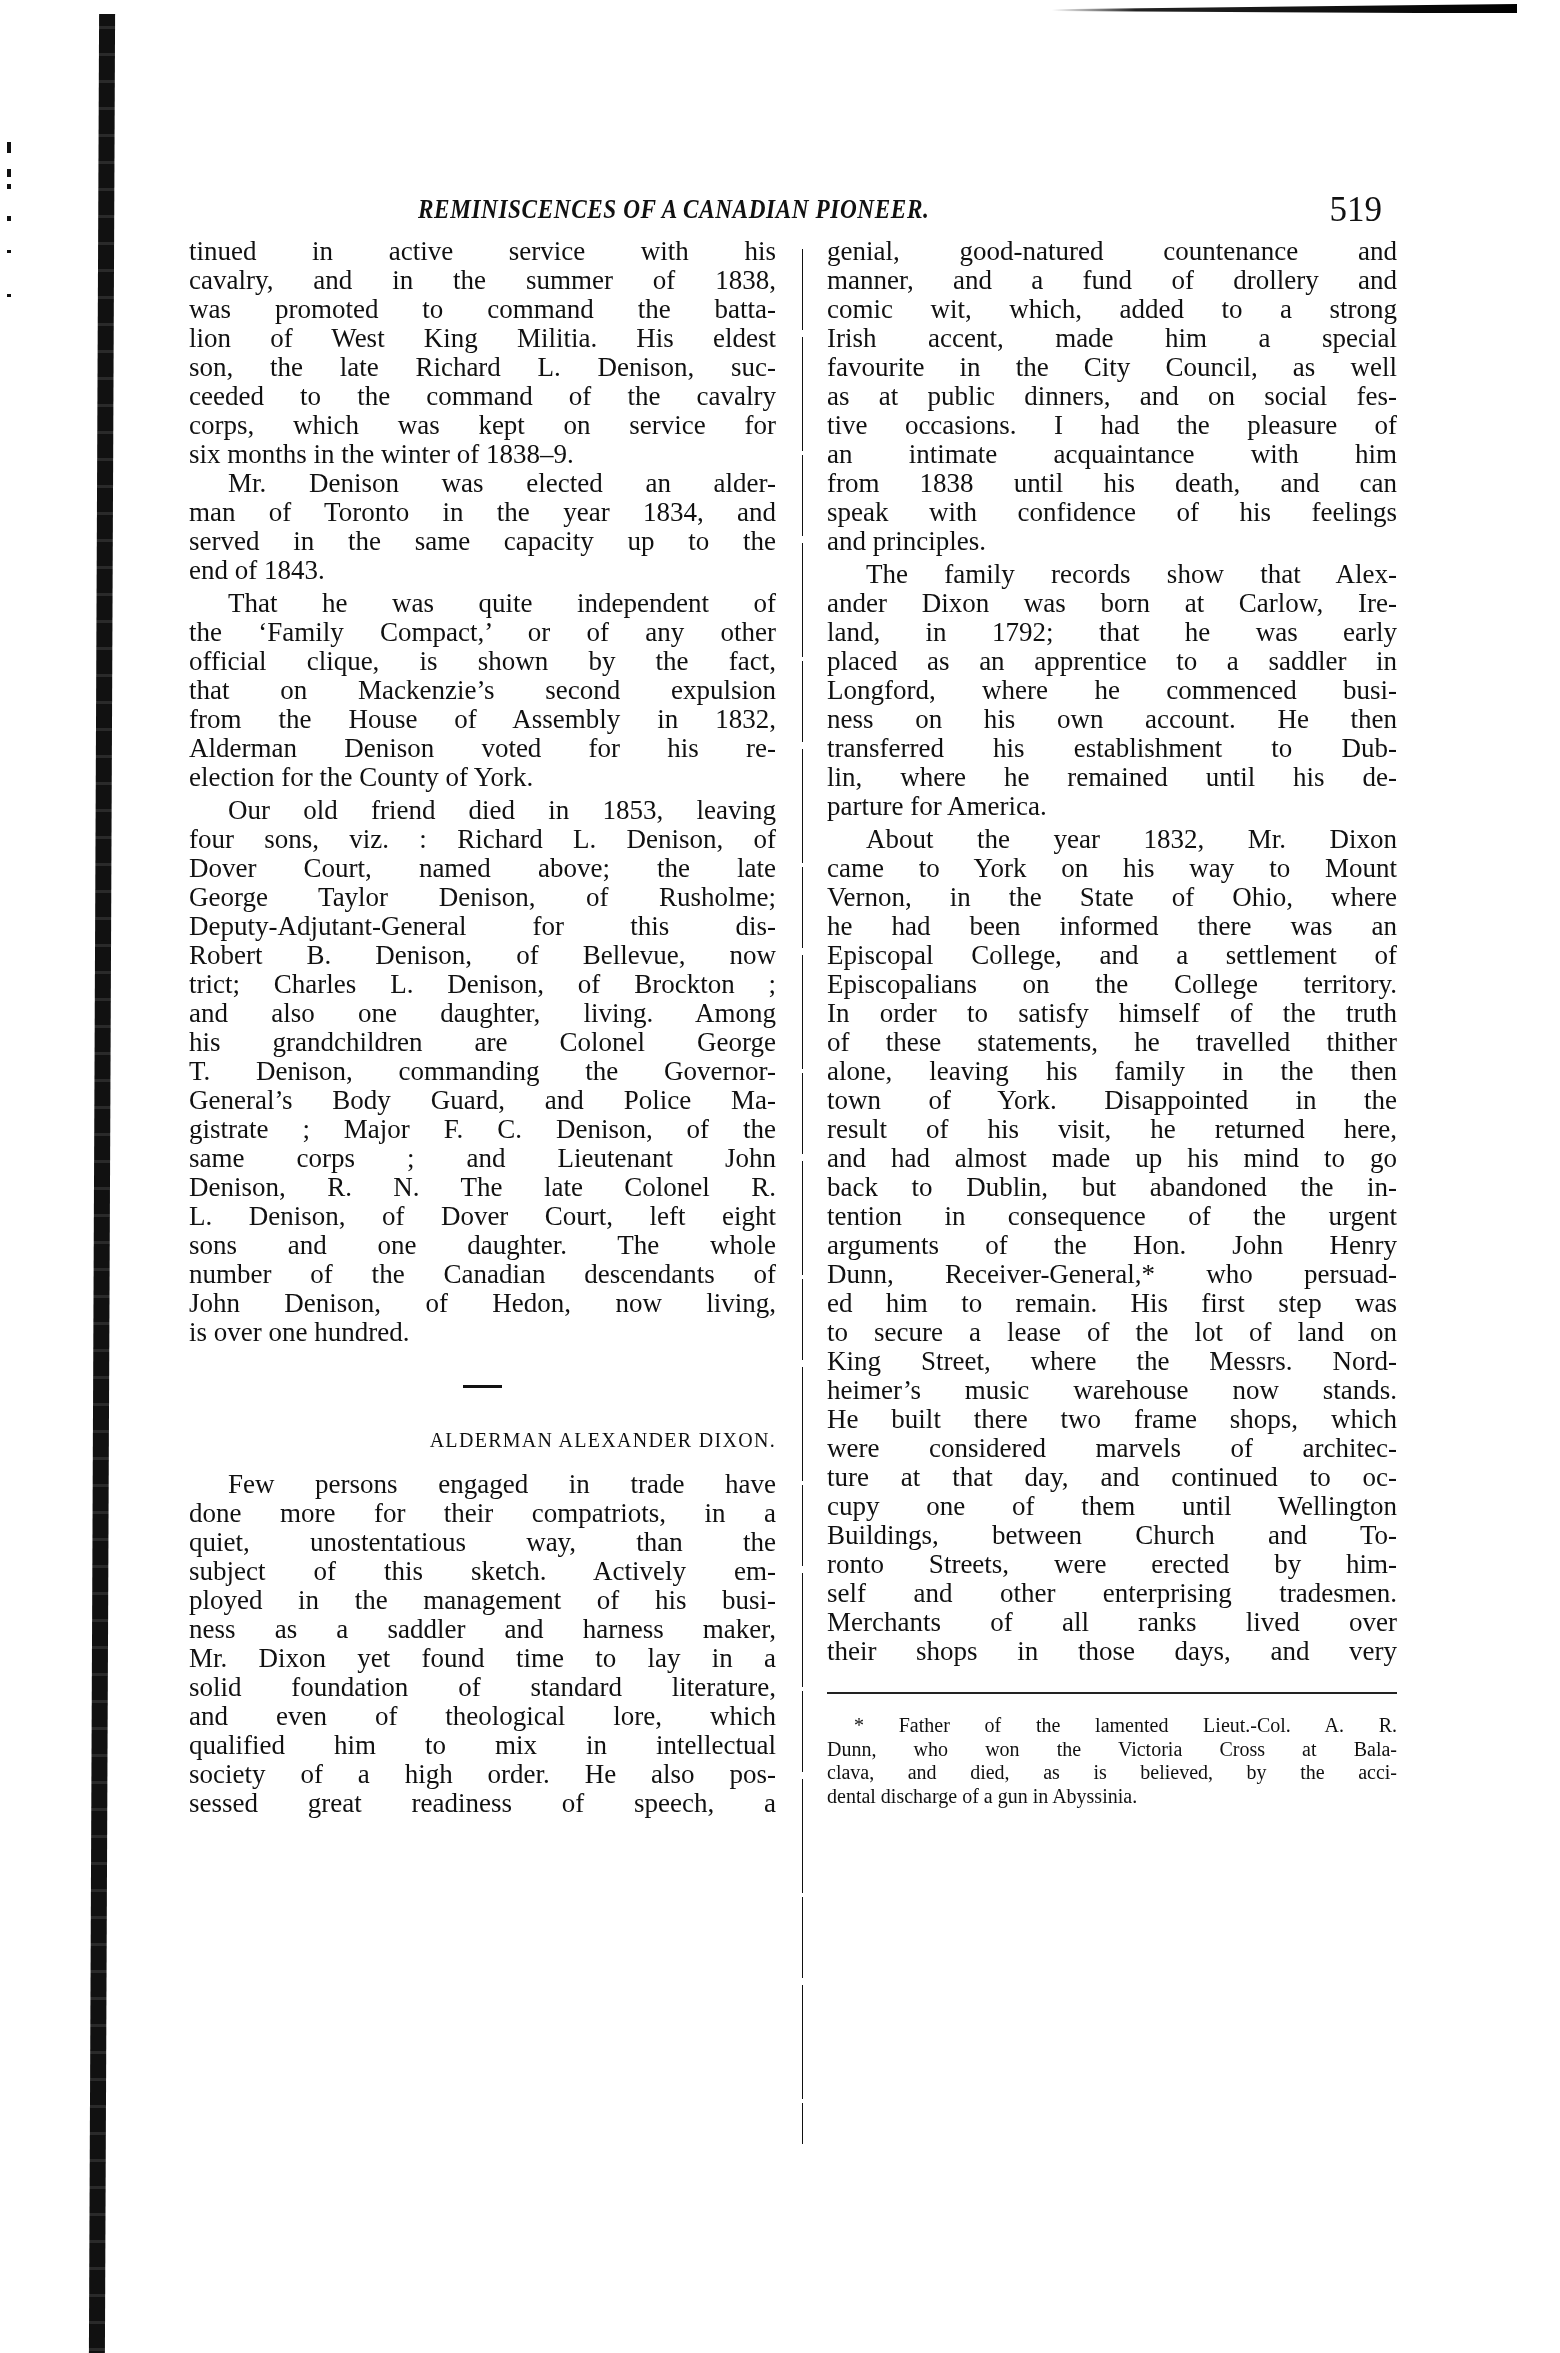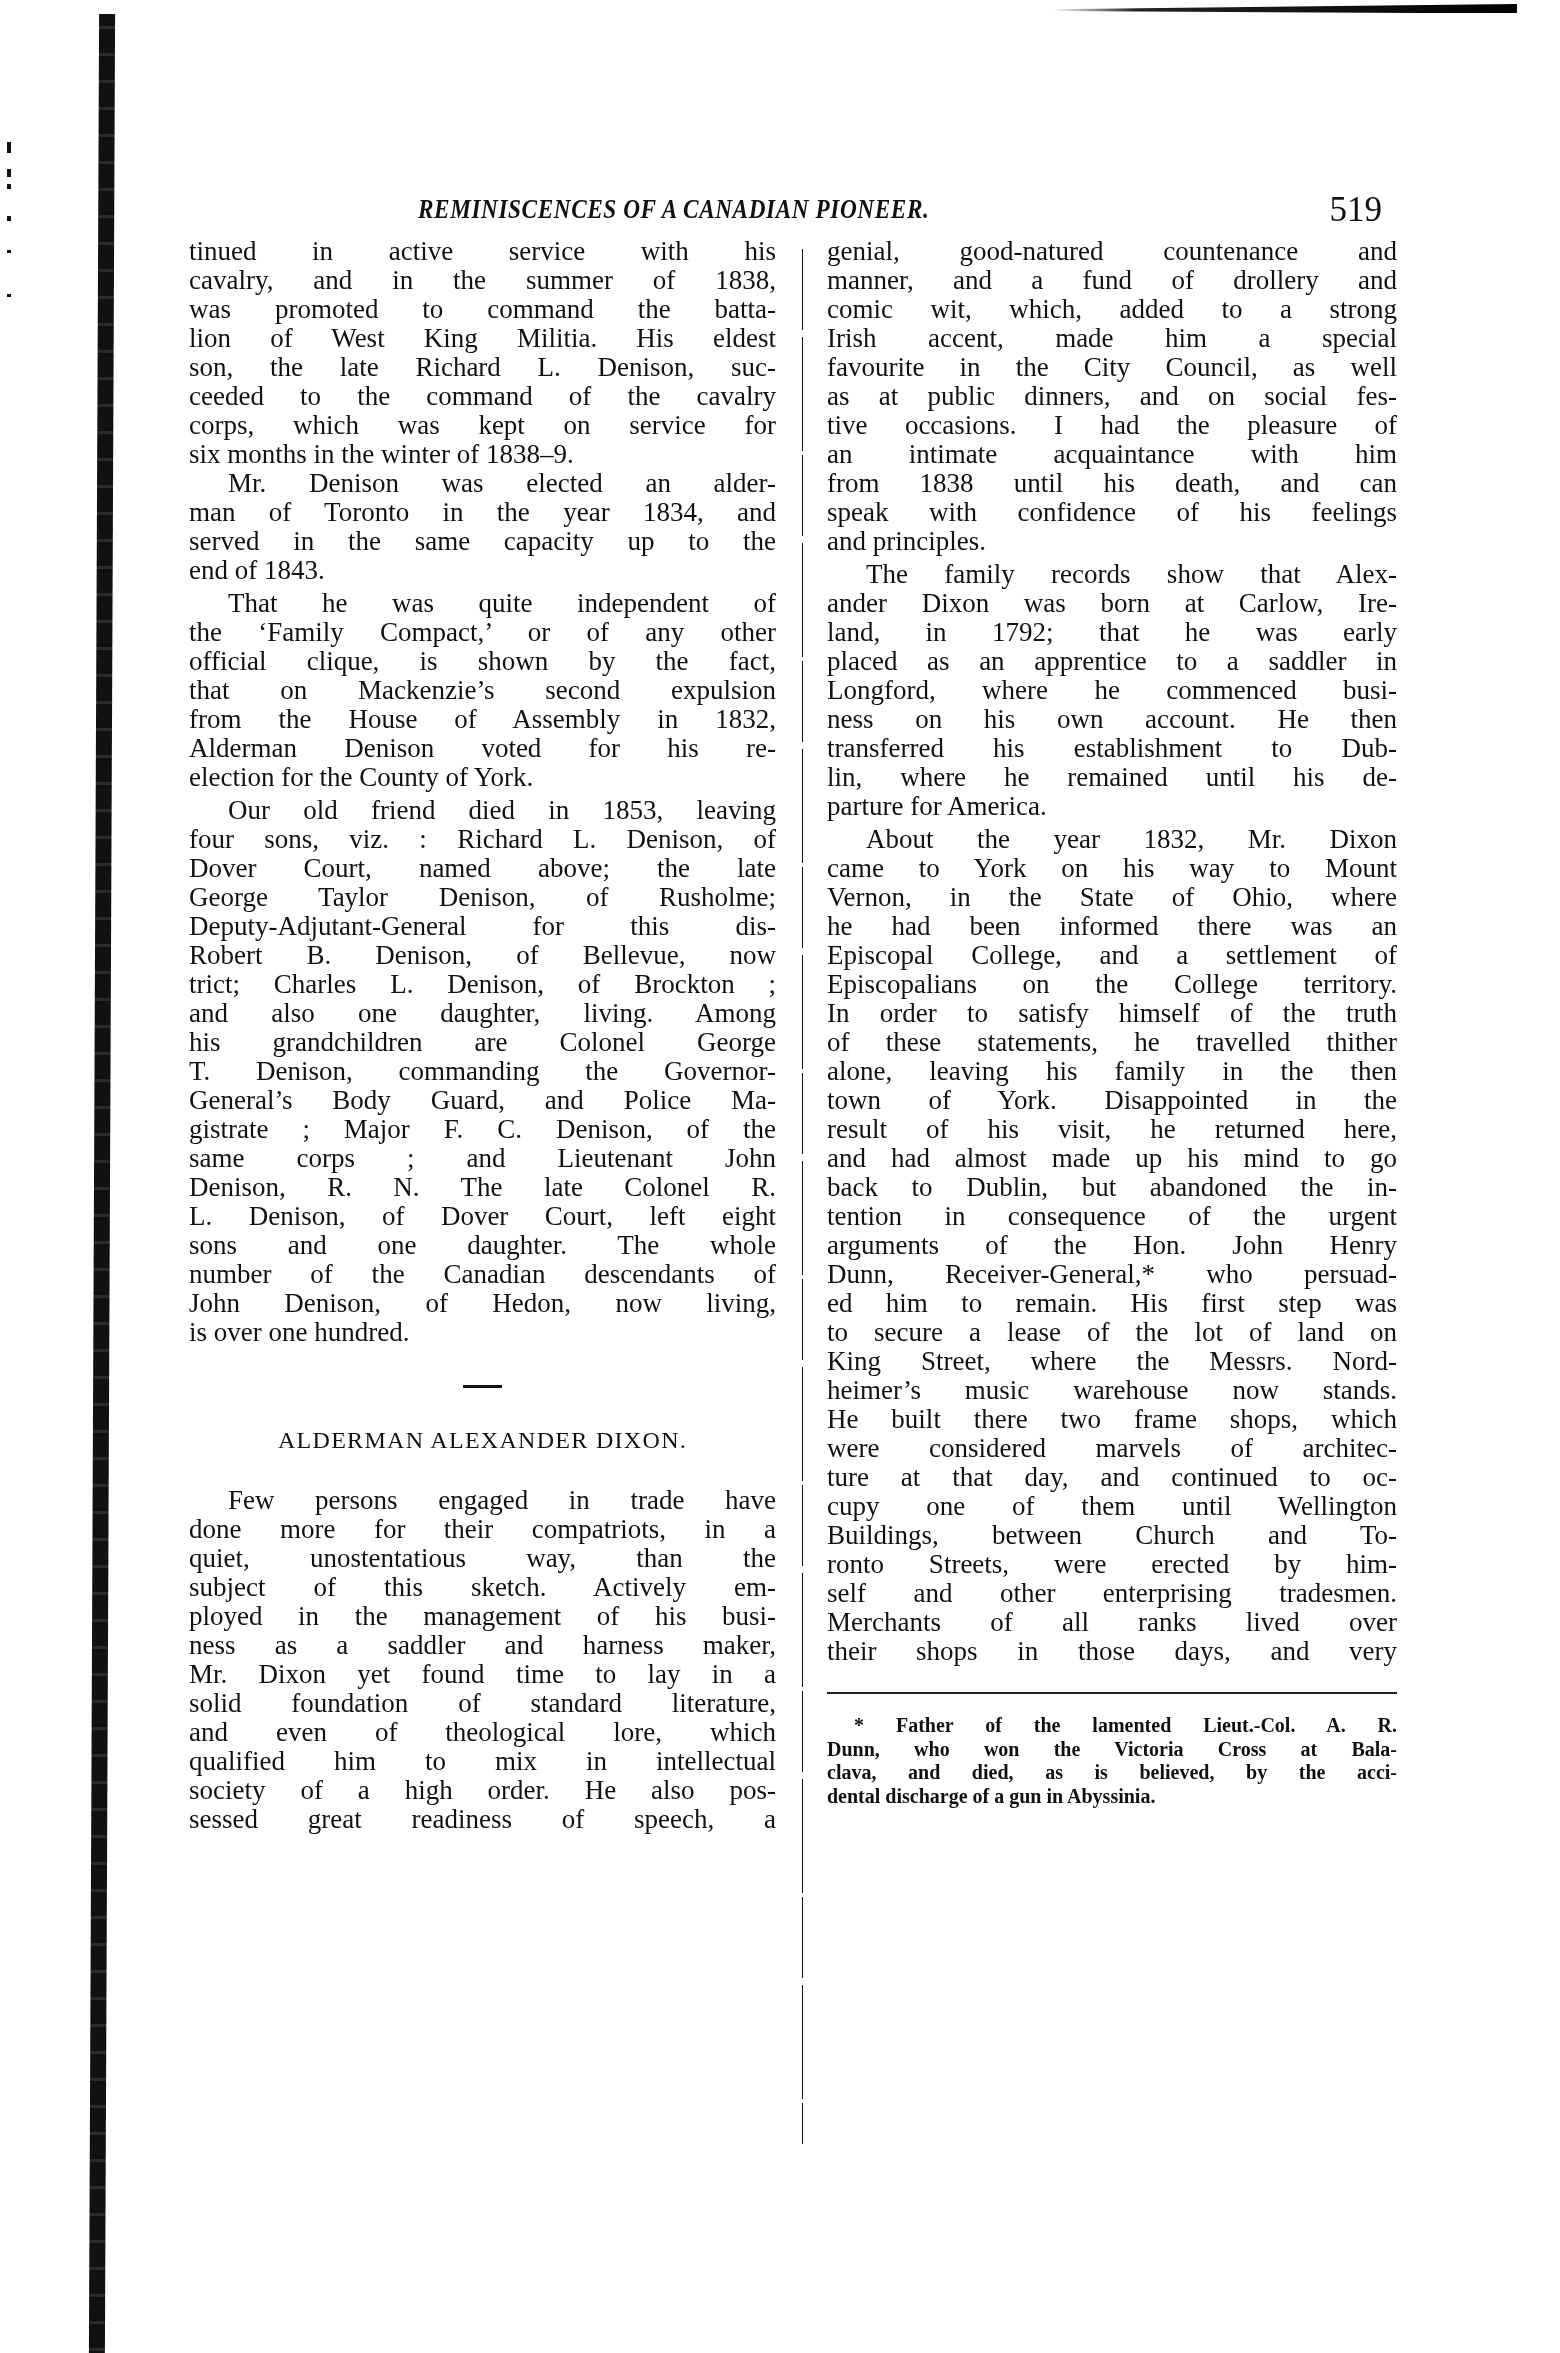--- a/index.html
+++ b/index.html
@@ -20,23 +20,23 @@
   .column { position: absolute; top: 237px; font-size: 27px; line-height: 29px; }
   .col-left { left: 189px; width: 587px; }
   .col-right { left: 827px; width: 570px; }
   .line { display: block; white-space: nowrap; text-align: justify; text-align-last: justify; height: 29px; }
   .line.last { text-align-last: left; }
   .line.indent { padding-left: 39px; }
   .gap-small { height: 4px; }
   .col-divider { position: absolute; left: 802px; top: 249px; width: 1.3px; height: 1895px;
                  background: repeating-linear-gradient(180deg, #111 0 81px, #fff 81px 88px, #111 88px 202px, #fff 202px 206px); }
   .section-rule { display: block; width: 39px; height: 2.7px; background: #111; margin: 38px auto 38px auto; }
-  .section-heading { display: block; text-align: center; font-size: 24px; letter-spacing: 1.3px; margin-bottom: 31px; }
+  .section-heading { display: block; text-align: right; font-size: 20px; letter-spacing: 1.3px; margin-bottom: 15px; }
   .footnote-rule { display: block; height: 2px; background: #222; margin: 26px 0 20px 0; }
-  .footnote { font-size: 20px; line-height: 23.6px; font-weight: bold; }
+  .footnote { font-size: 20px; line-height: 23.6px; }
   .footnote .line { height: 23.6px; }
   .footnote .line.indent { padding-left: 27px; }
 </style>
 </head>
 <body>
 
 <div class="binding"></div>
 <div class="edge-marks">
   <span style="top:0;height:10.8px"></span>
   <span style="top:27px;height:8px"></span>

